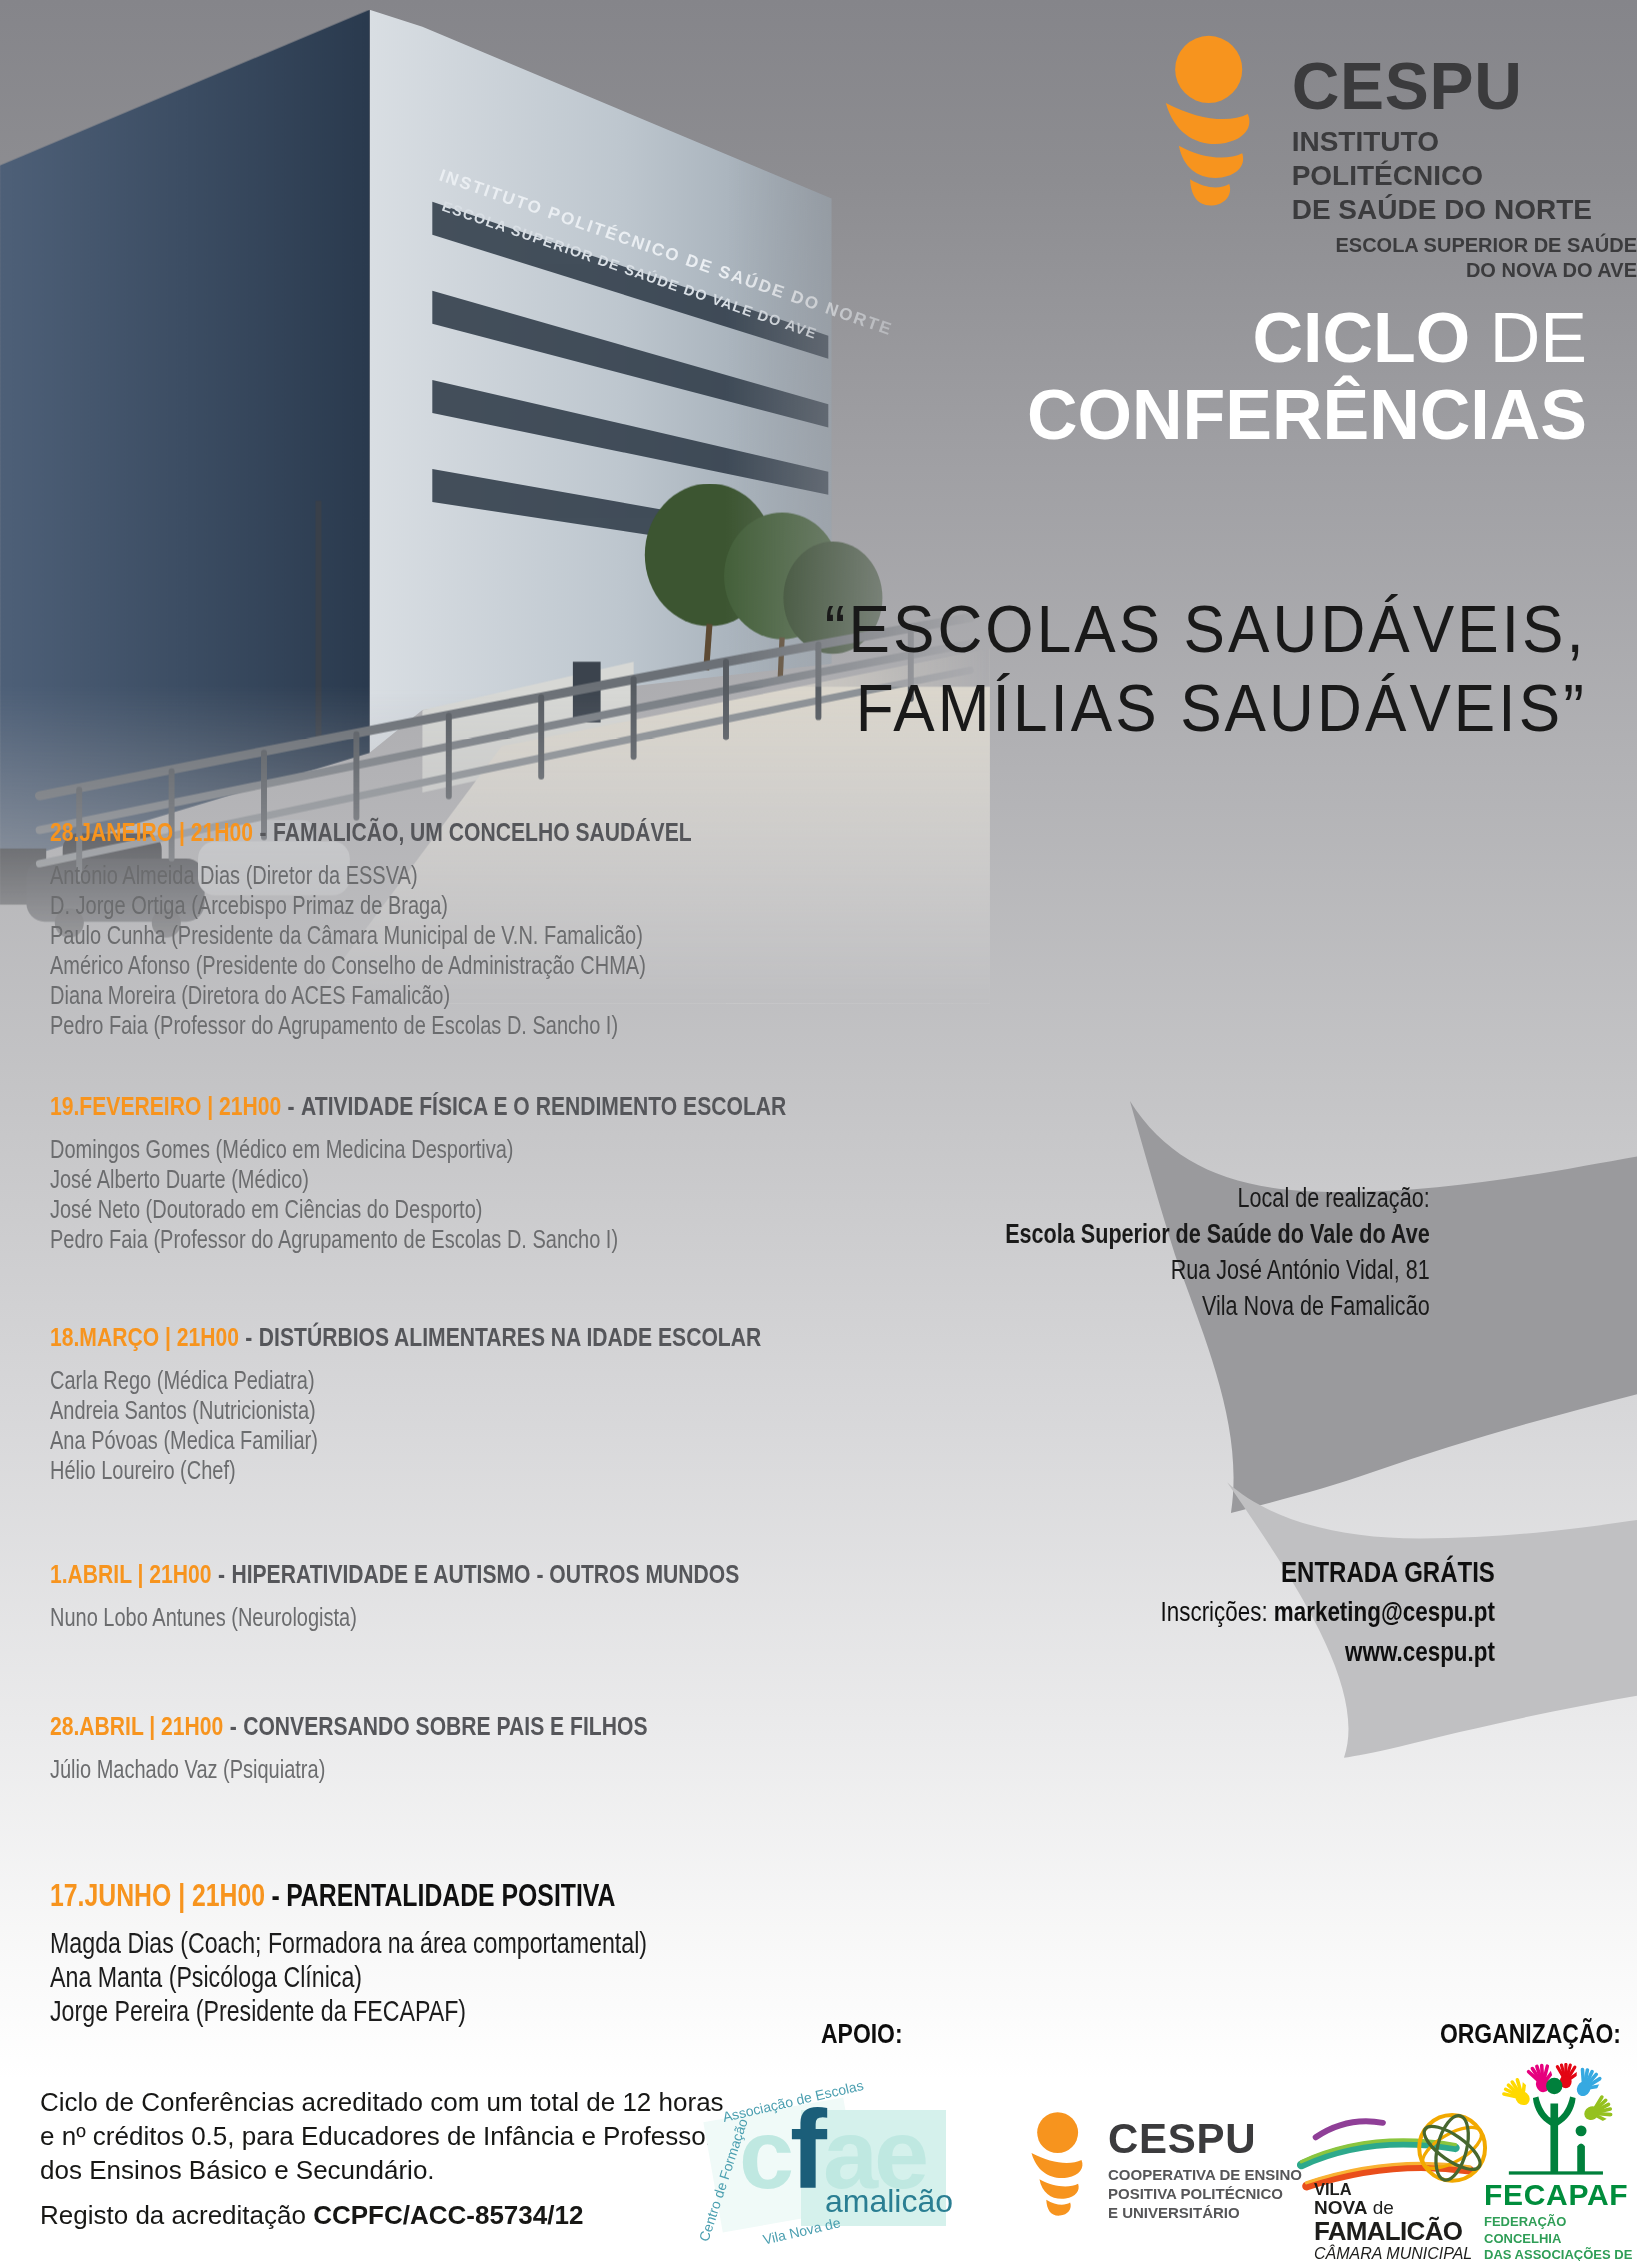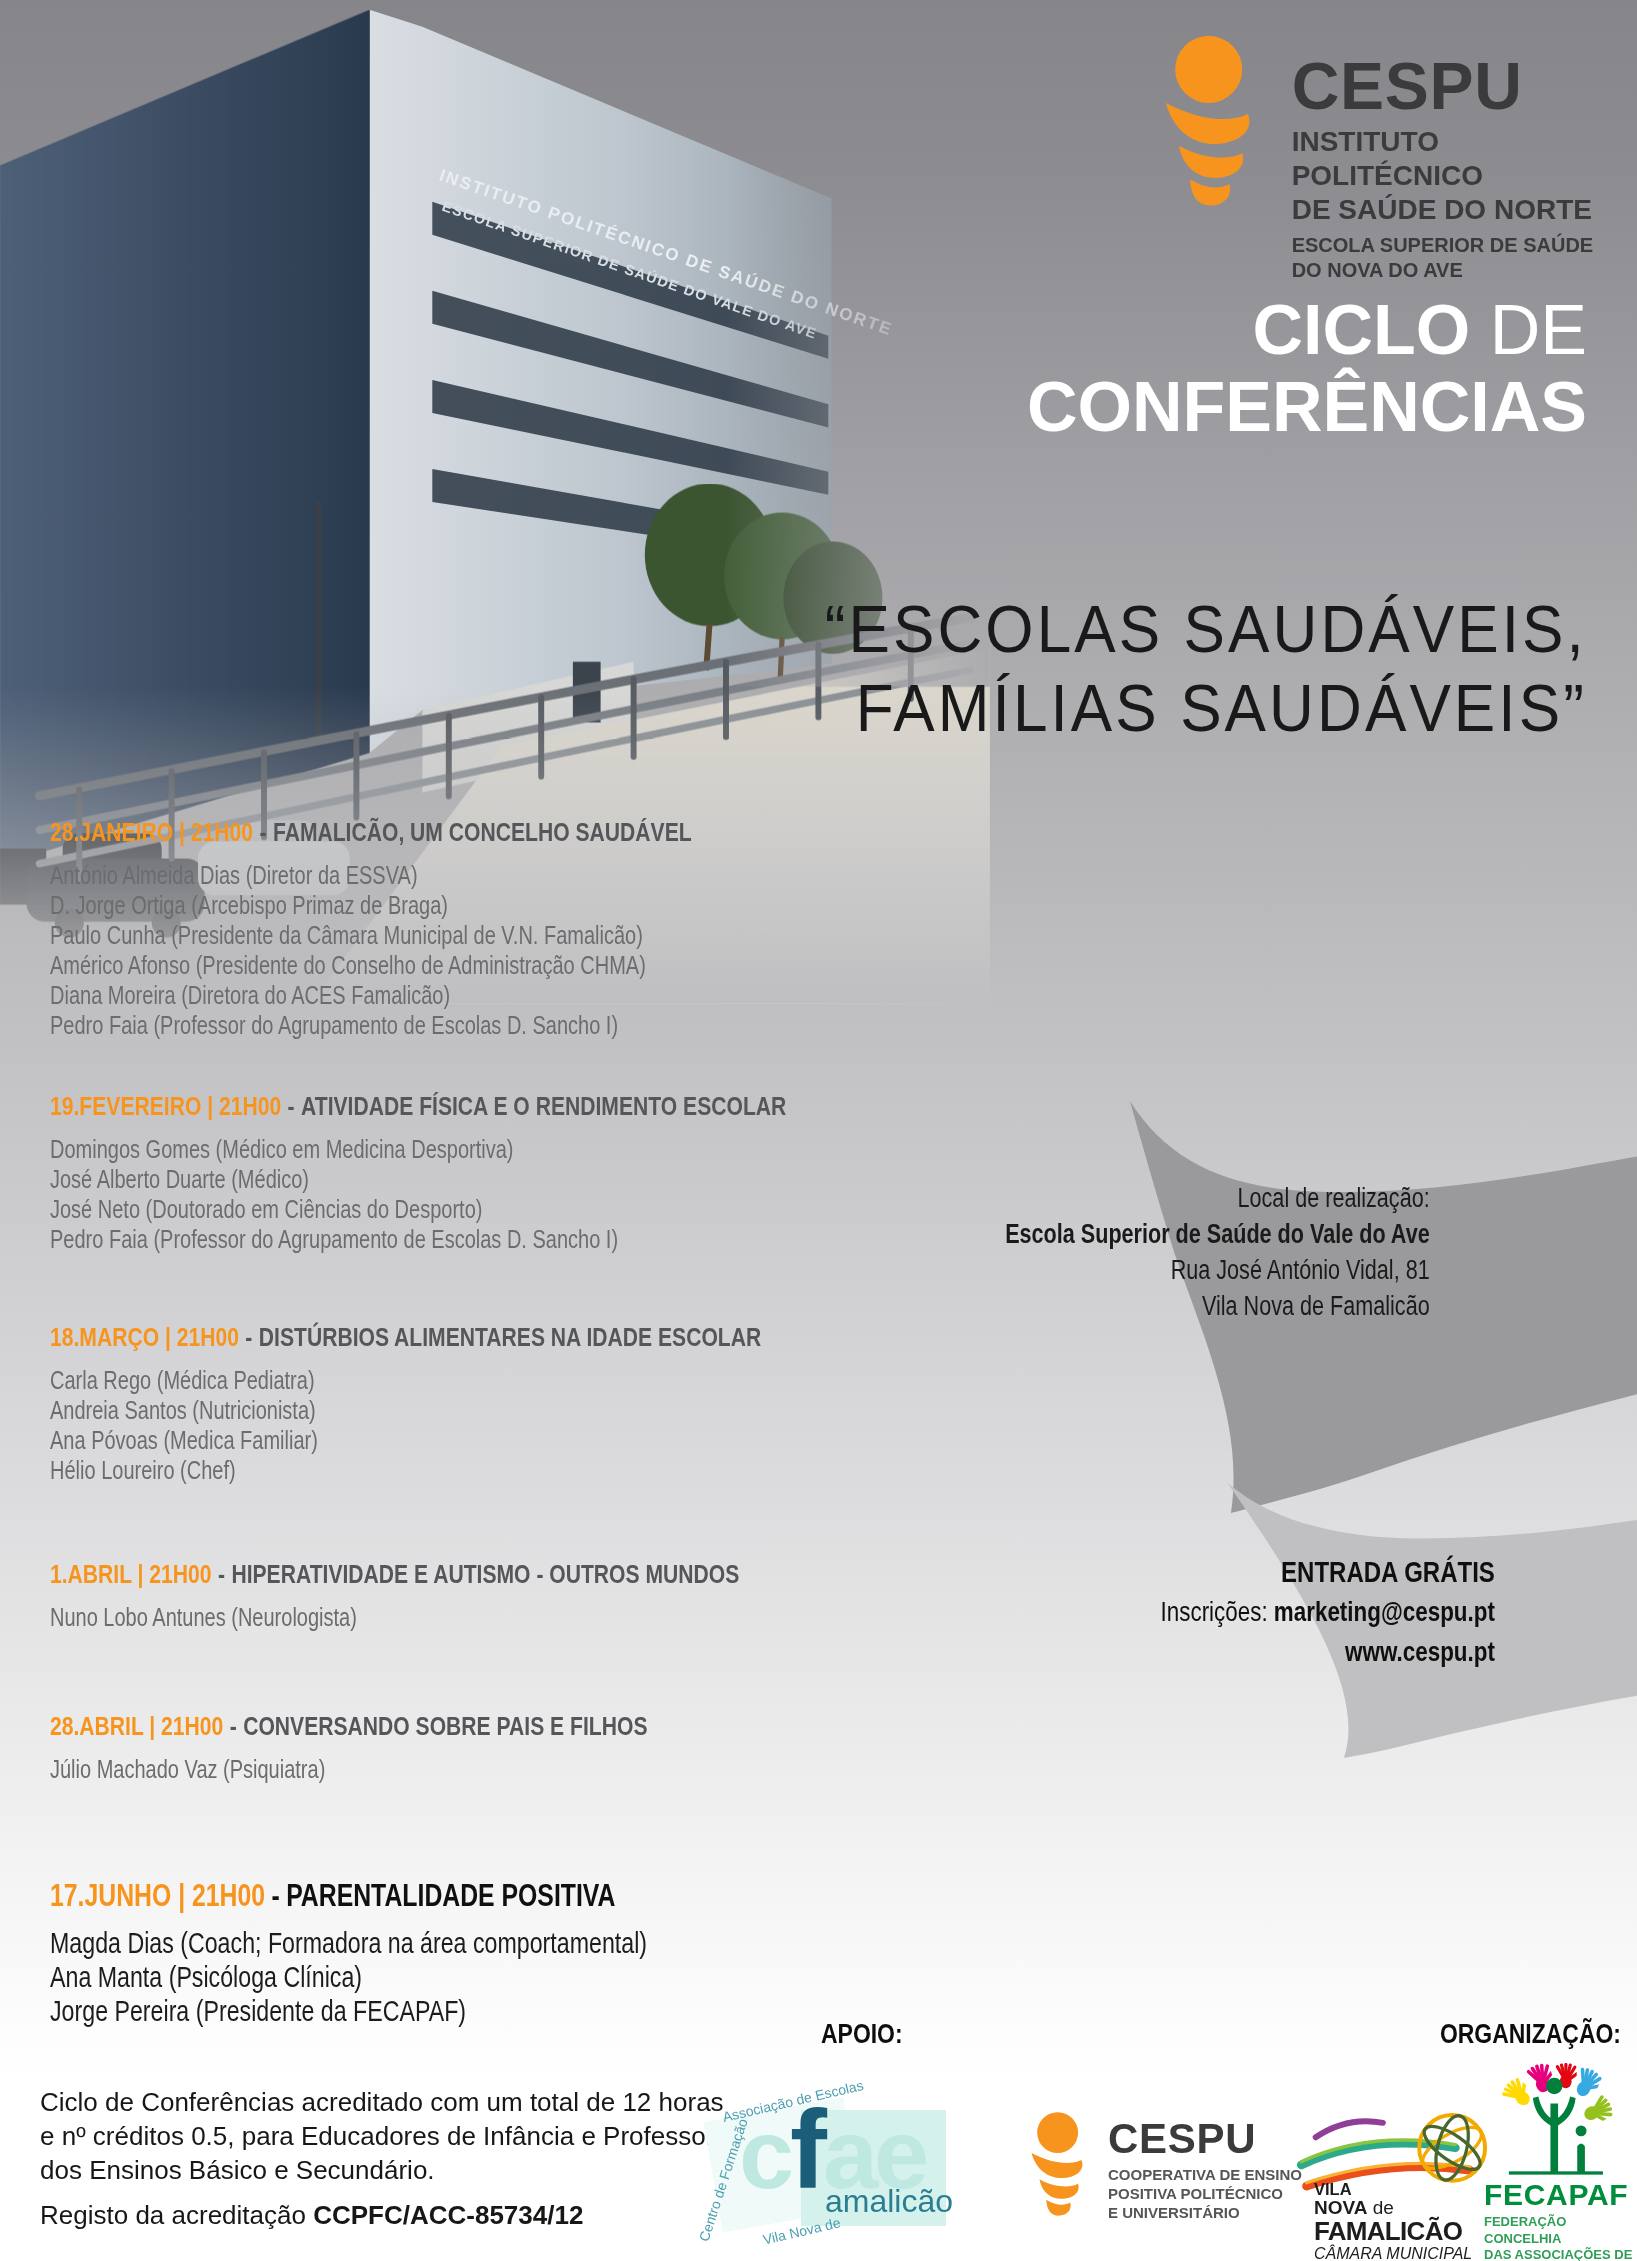--- a/index.html
+++ b/index.html
@@ -7,23 +7,23 @@
   .poster{position:relative;width:1637px;height:2261px;overflow:hidden;
     background:linear-gradient(180deg,#85858a 0%,#8d8d91 8%,#9f9fa3 20%,#b2b2b5 34%,#c4c4c6 48%,#d8d8da 63%,#eaeaeb 76%,#f8f8f8 86%,#ffffff 92%,#ffffff 100%);}
   .abs{position:absolute;}
   svg{display:block;}
   
   .hdr-logo{left:1150px;top:34px;display:flex;align-items:flex-start;}
   .hdr-logo .mark{width:114px;height:177px;}
   .hdr-text{margin-left:28px;color:#3b3b3d;}
   .hdr-brand{font-size:66px;font-weight:800;letter-spacing:0.7px;line-height:1;margin-top:18.5px;}
   .hdr-l12{font-size:28px;font-weight:700;line-height:34px;margin-top:6.6px;}
-  .hdr-l34{font-size:20px;font-weight:700;line-height:24.4px;margin-top:6px;}
-  
-  .hero-title{right:50px;top:292px;text-align:right;color:#fff;font-size:70px;line-height:77px;font-weight:700;letter-spacing:0;}
+  .hdr-l34{font-size:20px;font-weight:700;line-height:24.4px;margin-top:6px;text-align:right;}
+  
+  .hero-title{right:50px;top:300px;text-align:right;color:#fff;font-size:70px;line-height:77px;font-weight:700;letter-spacing:0;}
   .hero-title .lt{font-weight:300;}
   .hero-sub{right:50px;top:590px;text-align:right;color:#191919;font-size:66px;line-height:79px;font-weight:400;letter-spacing:3.3px;transform:scaleX(.94);transform-origin:100% 0;}
   
   .event{left:50px;width:1056px;transform:scaleX(.8);transform-origin:0 0;}
   .evt-head{margin:0;font-size:26.4px;font-weight:700;color:#55565a;letter-spacing:0;}
   .evt-date{color:#F7941E;margin-right:8px;}
   .evt-sep{margin-right:8px;color:#55565a;}
   .speakers{margin-top:12px;}
   .speaker{margin:0;font-size:25px;line-height:30px;color:#6b6c6e;}
   .event.major .evt-head{font-size:31px;color:#101010;}

